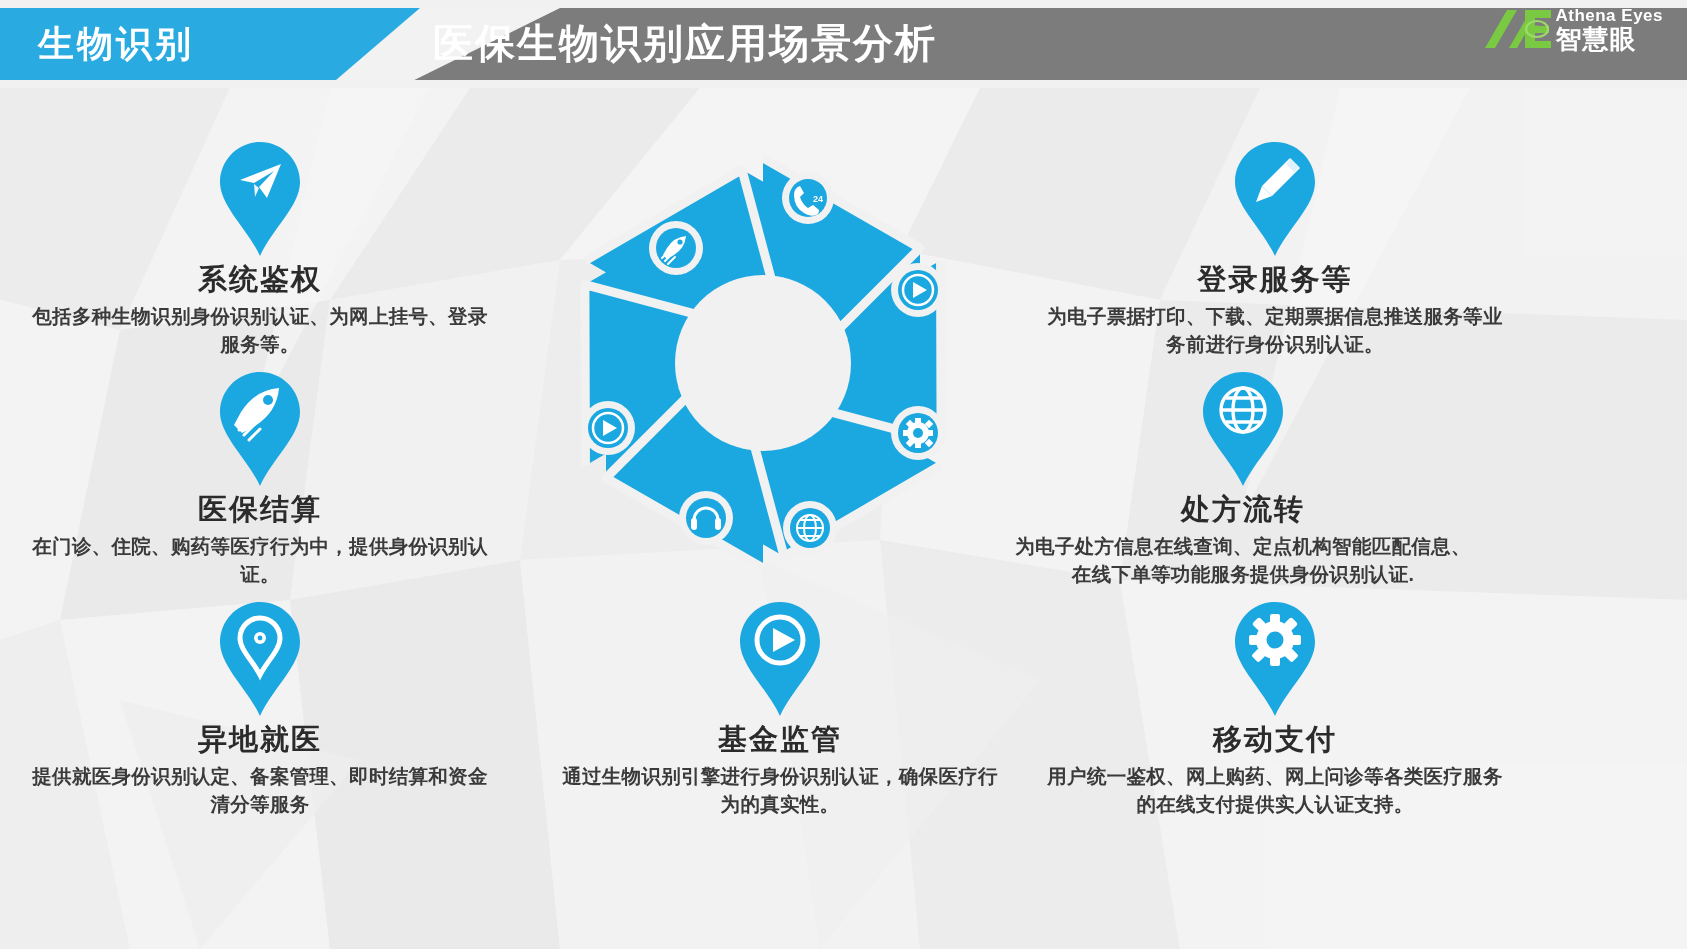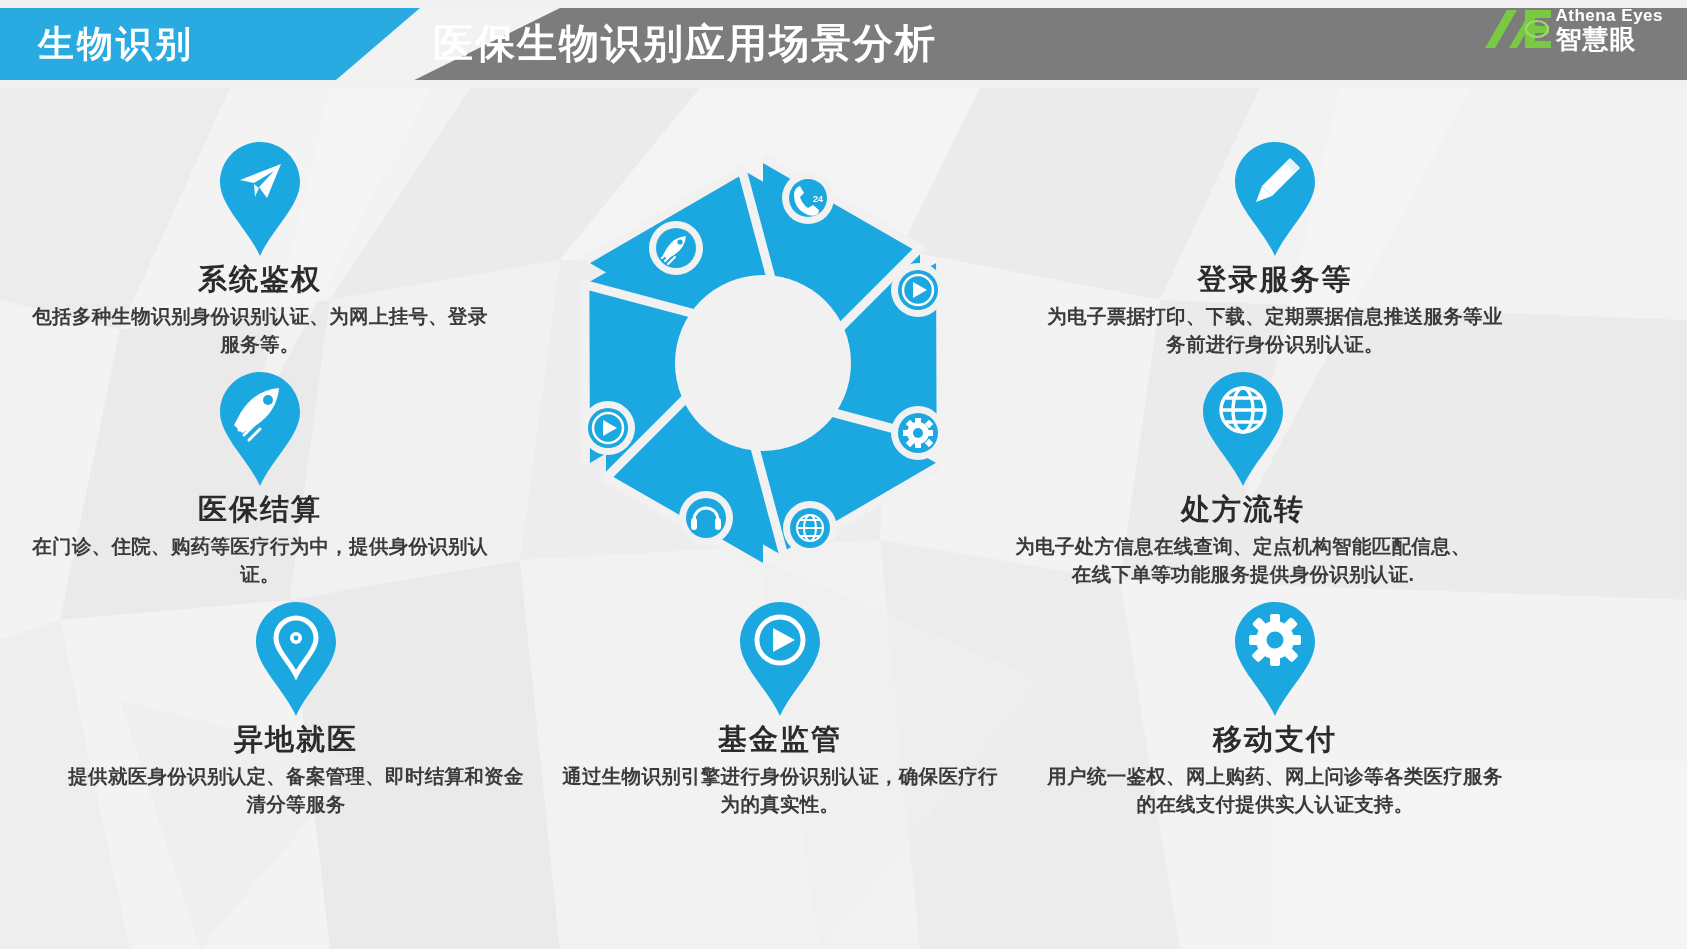--- a/index.html
+++ b/index.html
@@ -34,21 +34,21 @@
   .item-title{font-size:29px;font-weight:bold;color:#2b2b2b;letter-spacing:2px;margin-top:2px;
     line-height:38px;}
   .item-desc{font-size:19.5px;font-weight:bold;color:#3a3a3a;line-height:28px;margin-top:4px;
     letter-spacing:.3px;}
   
   .col-left{width:460px;}
   .col-right{width:470px;}
   .col-mid{width:440px;text-align:center;}
   #item-auth{left:30px;top:140px;}
   #item-settle{left:30px;top:370px;}
-  #item-remote{left:30px;top:600px;margin-left:36px;}
+  #item-remote{left:30px;top:600px;}
   #item-fund{left:560px;top:600px;}
   #item-invoice{left:1040px;top:140px;}
   #item-rx{left:1008px;top:370px;}
   #item-pay{left:1040px;top:600px;}
   
   #center-graphic{position:absolute;left:528px;top:128px;width:470px;height:470px;}
 </style>
 </head>
 <body>
 

